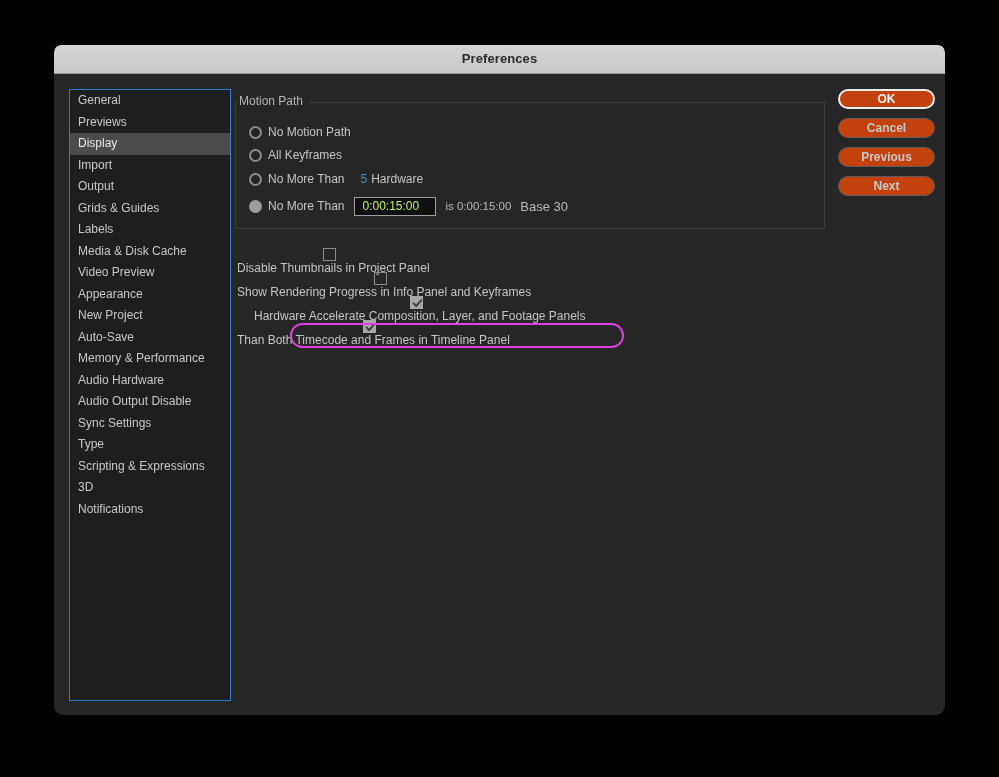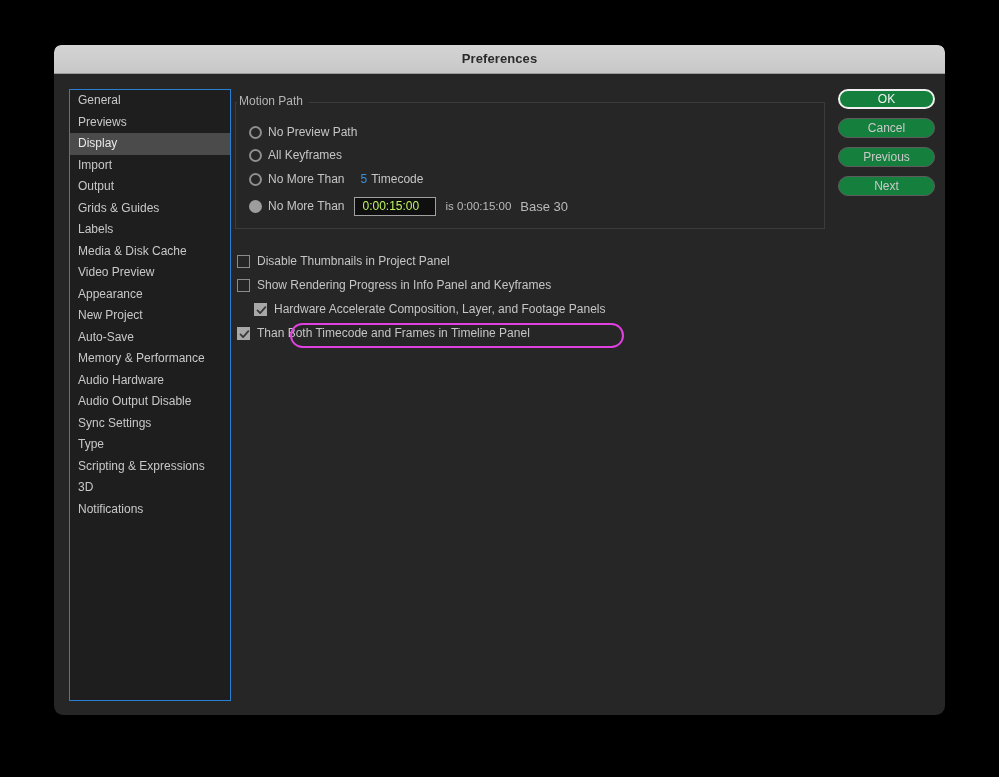--- a/index.html
+++ b/index.html
@@ -172,23 +172,24 @@
     font-size: 13px;
     color: #b9b9b9;
     margin-left: 9px;
     white-space: nowrap;
   }
 
   
   .cb-row {
     position: absolute;
     display: flex;
-    align-items: flex-end;
+    align-items: center;
     height: 20px;
     left: 2px;
+    flex-direction: column;
   }
   .checkbox {
     width: 13px;
     height: 13px;
     border: 1px solid #8b8b8b;
     box-sizing: border-box;
     background: transparent;
     flex: none;
     margin-right: 7px;
     position: relative;
@@ -226,30 +227,31 @@
     position: absolute;
     left: 784px;
     top: 44px;
     width: 98px;
   }
   .dlg-btn {
     display: block;
     width: 97px;
     height: 20px;
     margin-bottom: 9px;
-    background: #15803d;
+    background: #c2410c;
     border: 1px solid #5d5d5d;
     border-radius: 10px;
     color: #c9c9c9;
     font-family: "Liberation Sans", sans-serif;
     font-size: 12px;
     line-height: 18px;
     text-align: center;
     padding: 0;
     cursor: default;
+    font-weight: bold;
   }
   .dlg-btn.default {
     border: 2px solid #f0f0f0;
     color: #f0f0f0;
     line-height: 16px;
   }
 </style>
 </head>
 <body>
 
@@ -282,33 +284,33 @@
     <div class="side-item">Notifications</div>
   </div>
 
   <div id="main">
 
     <div id="motion-group"></div>
     <div id="motion-legend">Motion Path</div>
 
     <div class="row" style="left:14px; top:33px;">
       <span class="radio"></span>
-      <span class="radio-label">No Preview Path</span>
+      <span class="radio-label">No Motion Path</span>
     </div>
 
     <div class="row" style="left:14px; top:56px;">
       <span class="radio"></span>
       <span class="radio-label">All Keyframes</span>
     </div>
 
     <div class="row" style="left:14px; top:80px;">
       <span class="radio"></span>
       <span class="radio-label">No More Than</span>
       <span class="value-blue">5</span>
-      <span class="suffix-label">Timecode</span>
+      <span class="suffix-label">Hardware</span>
     </div>
 
     <div class="row" style="left:14px; top:107px;">
       <span class="radio checked"></span>
       <span class="radio-label">No More Than</span>
       <input class="tc-input" type="text" value="0:00:15:00" style="">
       <span class="tc-after">is 0:00:15:00</span>
       <span class="tc-base">Base 30</span>
     </div>
 

